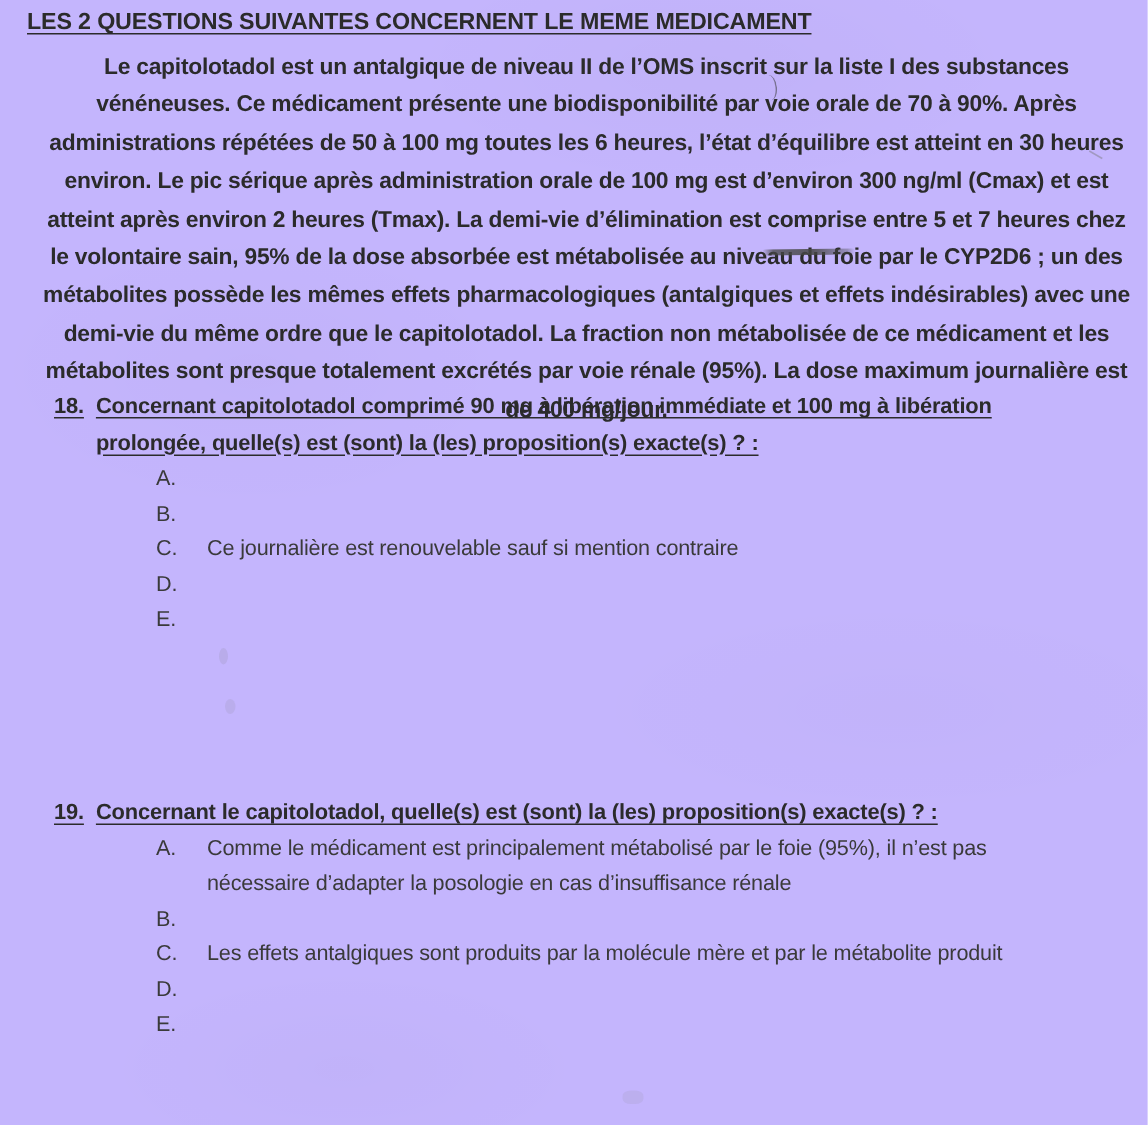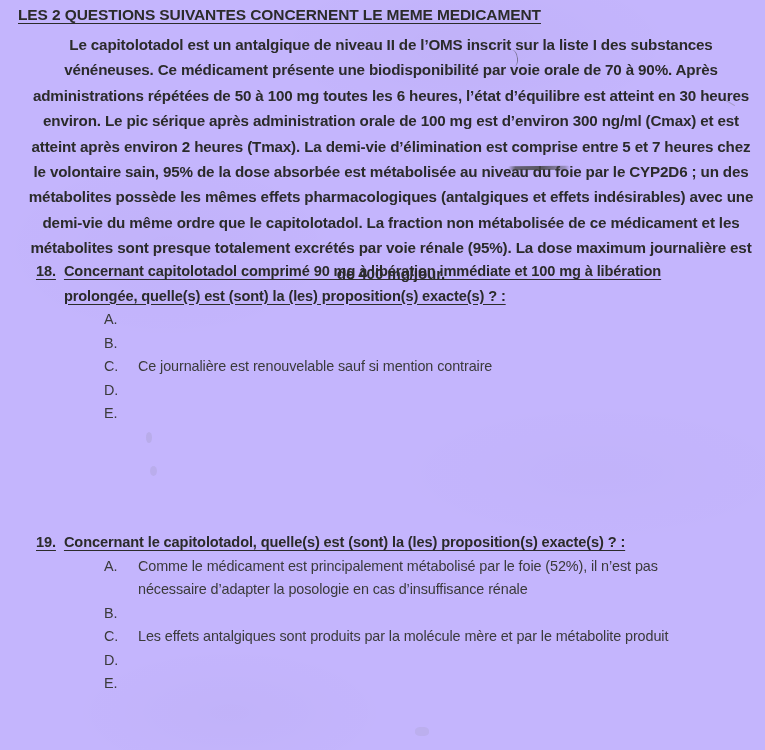--- a/index.html
+++ b/index.html
@@ -212,21 +212,21 @@
   </div>
 
   <div class="q-block" id="question-19">
     <div class="q-head">
       <span class="q-num">19.</span>
       <span class="q-text">Concernant le capitolotadol, quelle(s) est (sont) la (les) proposition(s) exacte(s) ? :</span>
     </div>
     <ul class="options">
       <li class="option">
         <span class="opt-letter">A.</span>
-        <span class="opt-text">Comme le médicament est principalement métabolisé par le foie (52%), il n’est pas nécessaire d’adapter la posologie en cas d’insuffisance rénale</span>
+        <span class="opt-text">Comme le médicament est principalement métabolisé par le foie (95%), il n’est pas nécessaire d’adapter la posologie en cas d’insuffisance rénale</span>
       </li>
       <li class="option">
         <span class="opt-letter">B.</span>
       </li>
       <li class="option">
         <span class="opt-letter">C.</span>
         <span class="opt-text">Les effets antalgiques sont produits par la molécule mère et par le métabolite produit</span>
       </li>
       <li class="option">
         <span class="opt-letter">D.</span>

